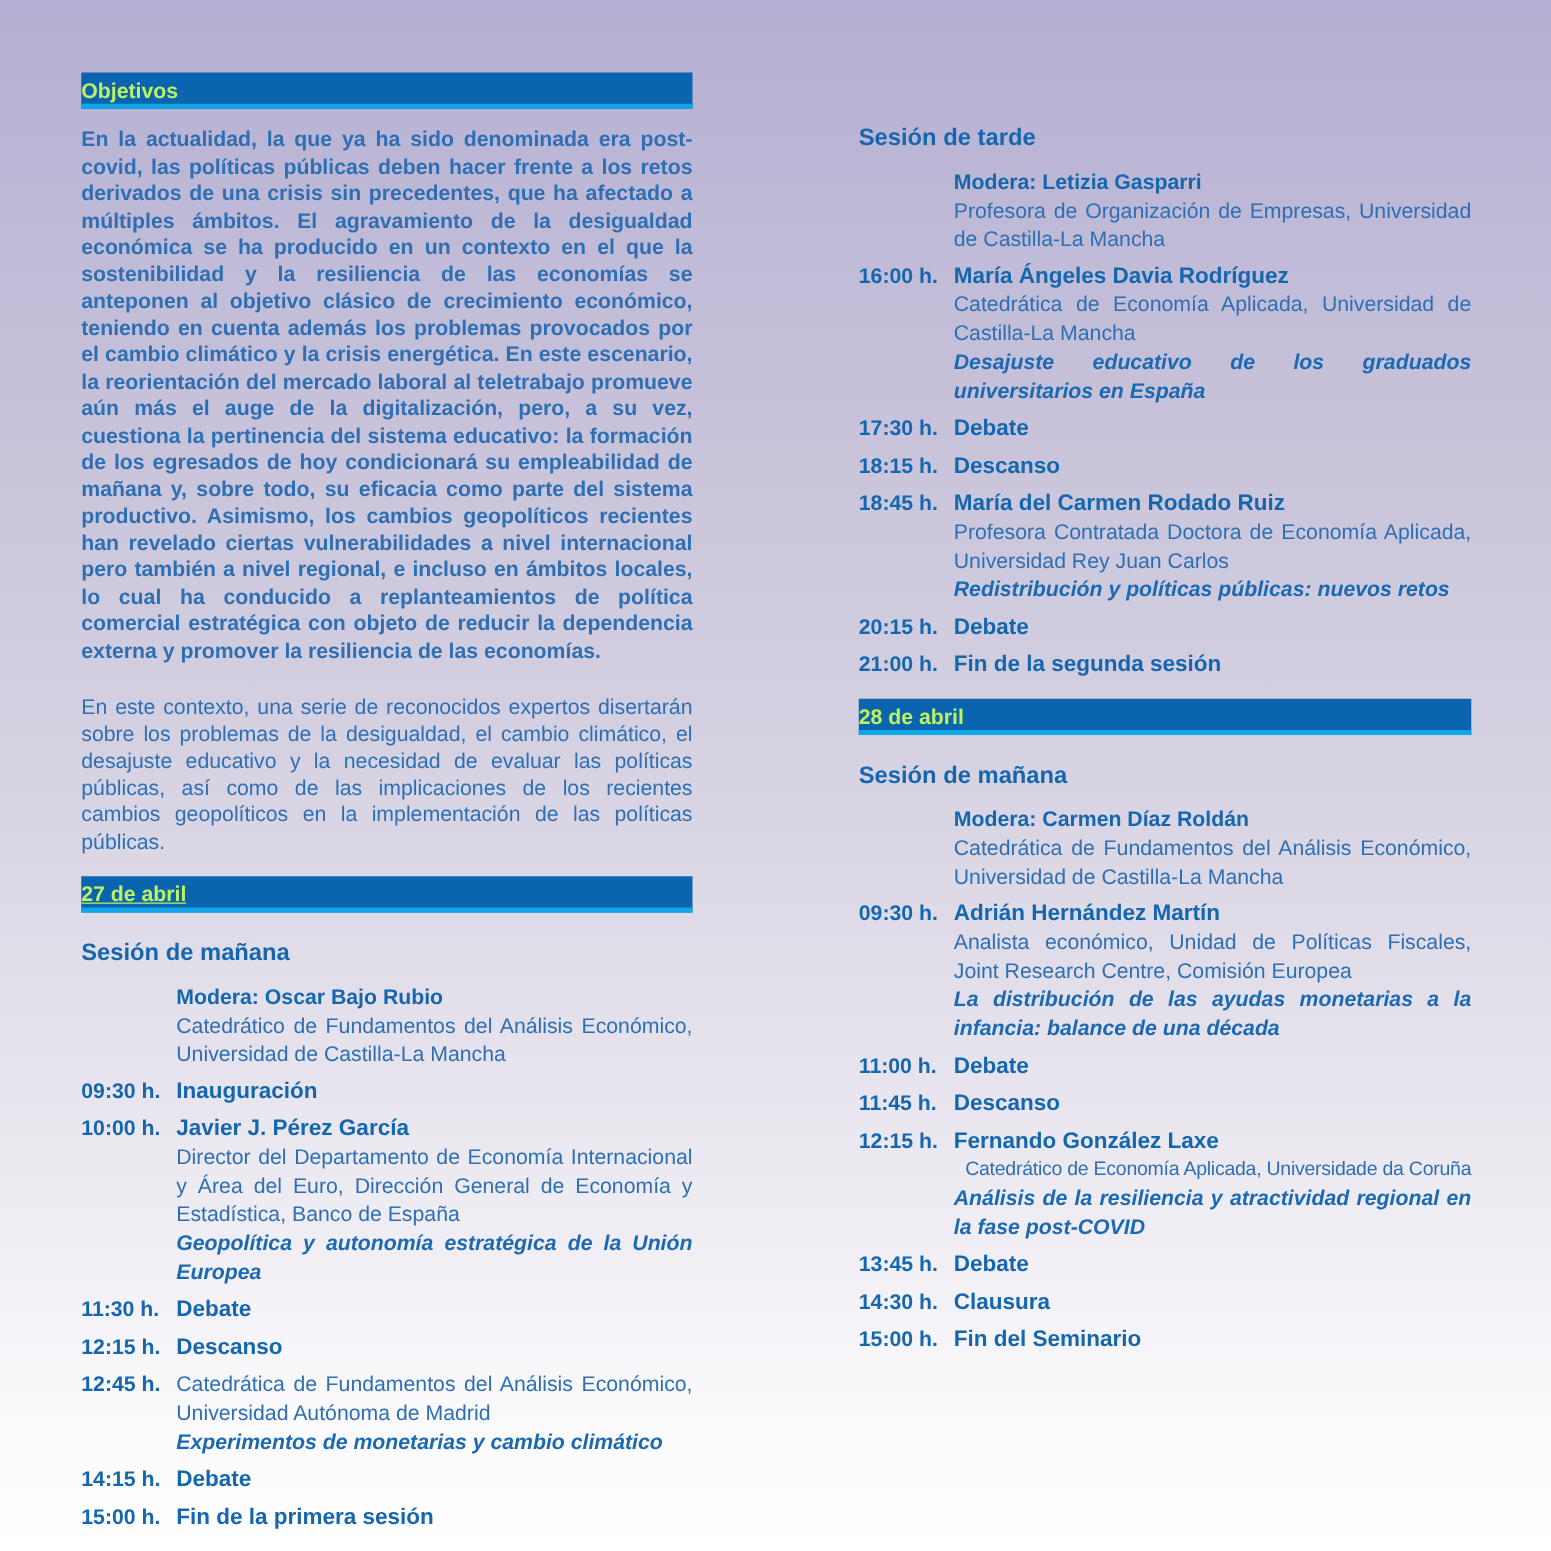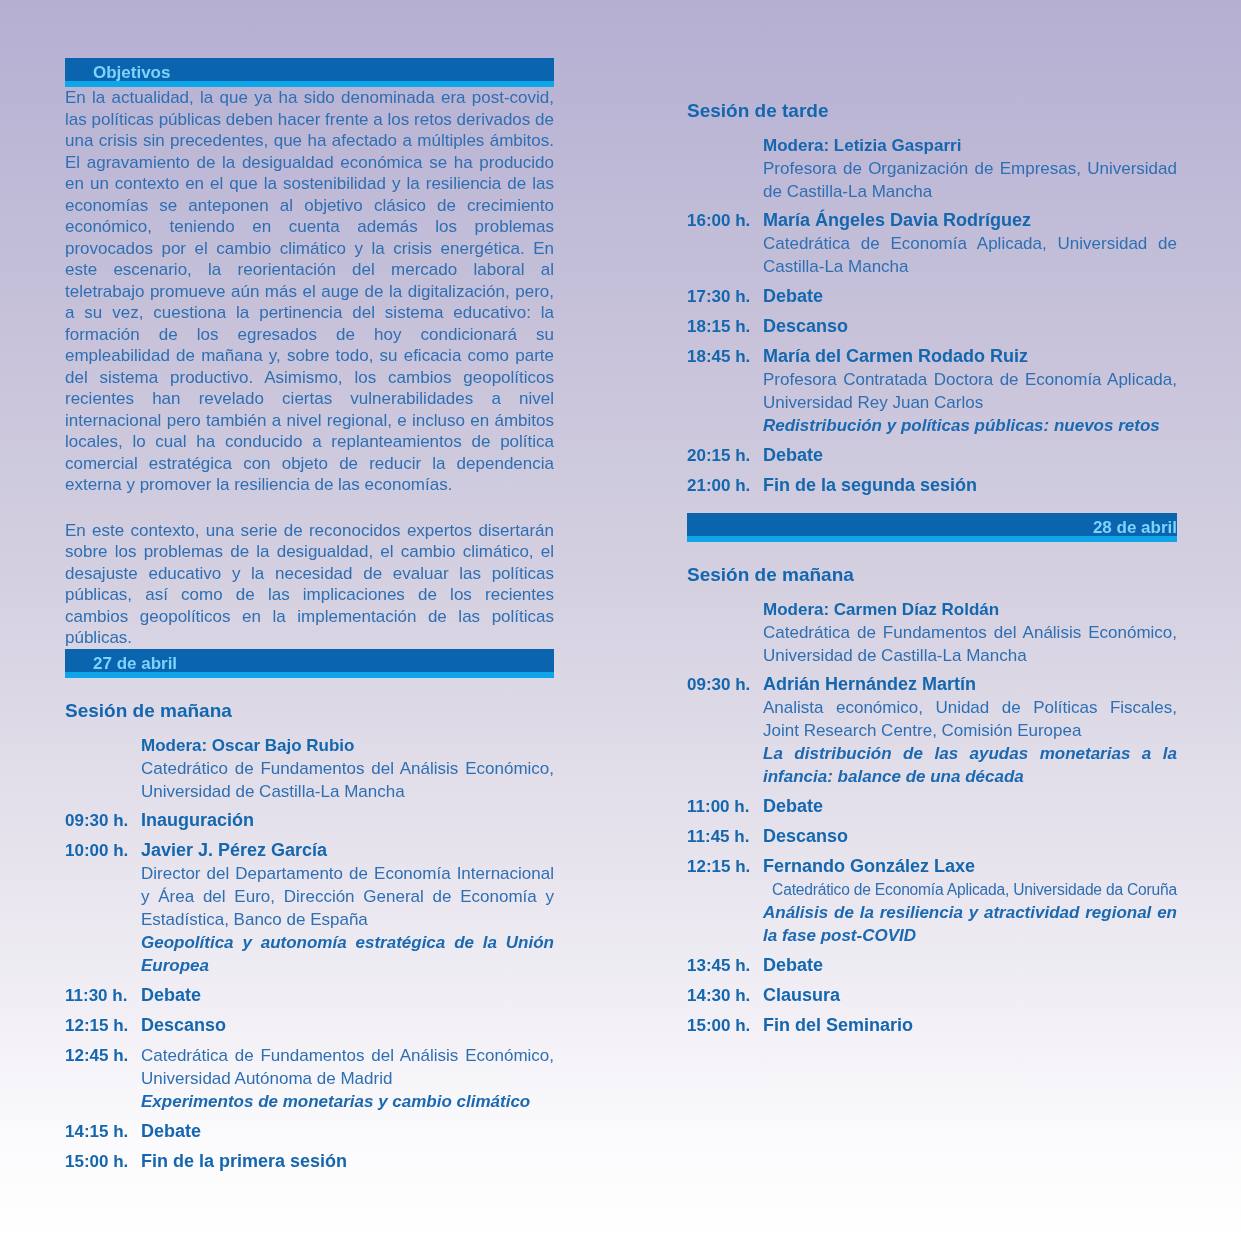--- a/index.html
+++ b/index.html
@@ -14,49 +14,49 @@
     background:linear-gradient(180deg,#b5afd3 0%,#c6c1d9 25%,#d5d1e1 48%,#e9e6ef 72%,#fbfafc 92%,#ffffff 100%);
     font-family:"Liberation Sans","DejaVu Sans",sans-serif;
     -webkit-font-smoothing:antialiased;
   }
   .col{position:absolute;}
   .col-left{left:65px;top:58px;width:489px;}
   .col-right{left:687px;top:100px;width:490px;}
 
   .bar{
     background:var(--bar-blue);
-    color:#7dd3fc;font-weight:bold;font-size:17px;
-    height:29px;line-height:29px;padding-left:28px;
+    color:#bef264;font-weight:bold;font-size:17px;
+    height:29px;line-height:29px;padding-left:0;
     box-sizing:border-box;width:100%;
-    border-bottom:6px solid #0ea5e9;
+    border-bottom:4px solid #0ea5e9;
   }
   .para{
     color:var(--body-blue);font-size:17px;line-height:21.5px;
     text-align:justify;margin:0;
   }
-  .para-1{margin-top:0;}
+  .para-1{margin-top:14px;font-weight:bold;}
   .para-2{margin-top:24px;}
-  .datebar-1{}
+  .datebar-1{margin-top:17px;text-decoration:underline;}
 
   .session-title{
     color:var(--head-blue);font-weight:bold;font-size:19px;
     margin:22px 0 12px 0;
   }
   .mod-block{padding-left:76px;margin-bottom:6px;}
   .mod-name{color:var(--head-blue);font-weight:bold;font-size:17px;line-height:23px;}
   .role{color:var(--body-blue);font-size:17px;line-height:23px;text-align:justify;}
   .role.tight{font-size:15.6px;letter-spacing:-0.2px;white-space:nowrap;text-align:right;}
   .talk{color:var(--talk-blue);font-weight:bold;font-style:italic;font-size:17px;line-height:23px;text-align:justify;}
 
   .item{display:flex;margin-bottom:7px;}
   .time{flex:0 0 76px;color:var(--head-blue);font-weight:bold;font-size:17px;line-height:23px;}
   .item-body{flex:1;min-width:0;}
   .item-title{color:var(--head-blue);font-weight:bold;font-size:18px;line-height:23px;}
 
-  .gap-lg{margin-top:16px;text-align:right;}
+  .gap-lg{margin-top:16px;}
 </style>
 </head>
 <body>
 
 <div class="col col-left">
   <div class="bar">Objetivos</div>
   <p class="para para-1">En la actualidad, la que ya ha sido denominada era post-covid, las políticas públicas deben hacer frente a los retos derivados de una crisis sin precedentes, que ha afectado a múltiples ámbitos. El agravamiento de la desigualdad económica se ha producido en un contexto en el que la sostenibilidad y la resiliencia de las economías se anteponen al objetivo clásico de crecimiento económico, teniendo en cuenta además los problemas provocados por el cambio climático y la crisis energética. En este escenario, la reorientación del mercado laboral al teletrabajo promueve aún más el auge de la digitalización, pero, a su vez, cuestiona la pertinencia del sistema educativo: la formación de los egresados de hoy condicionará su empleabilidad de mañana y, sobre todo, su eficacia como parte del sistema productivo. Asimismo, los cambios geopolíticos recientes han revelado ciertas vulnerabilidades a nivel internacional pero también a nivel regional, e incluso en ámbitos locales, lo cual ha conducido a replanteamientos de política comercial estratégica con objeto de reducir la dependencia externa y promover la resiliencia de las economías.</p>
   <p class="para para-2">En este contexto, una serie de reconocidos expertos disertarán sobre los problemas de la desigualdad, el cambio climático, el desajuste educativo y la necesidad de evaluar las políticas públicas, así como de las implicaciones de los recientes cambios geopolíticos en la implementación de las políticas públicas.</p>
 
   <div class="bar datebar-1">27 de abril</div>
@@ -124,20 +124,21 @@
     <div class="mod-block">
       <div class="mod-name">Modera: Letizia Gasparri</div>
       <div class="role">Profesora de Organización de Empresas, Universidad de Castilla-La Mancha</div>
     </div>
 
     <div class="item">
       <span class="time">16:00 h.</span>
       <div class="item-body">
         <div class="item-title">María Ángeles Davia Rodríguez</div>
         <div class="role">Catedrática de Economía Aplicada, Universidad de Castilla-La Mancha</div>
+        <div class="talk">Desajuste educativo de los graduados universitarios en España</div>
       </div>
     </div>
     <div class="item">
       <span class="time">17:30 h.</span>
       <div class="item-body">
           <div class="item-title">Debate</div>
         </div>
     </div>
     <div class="item">
       <span class="time">18:15 h.</span>

